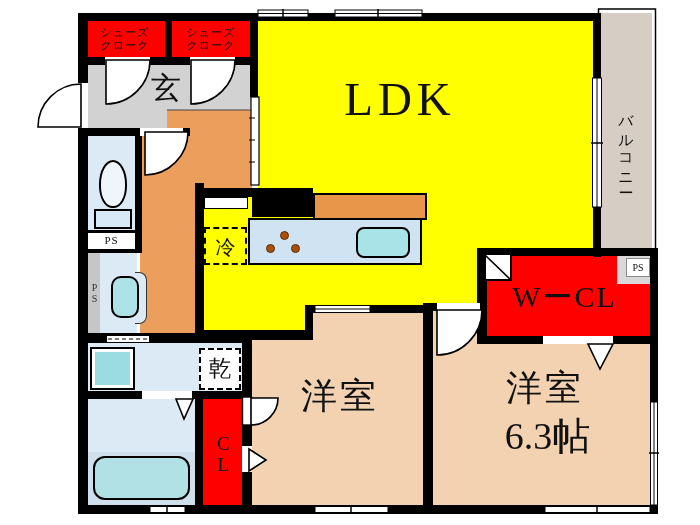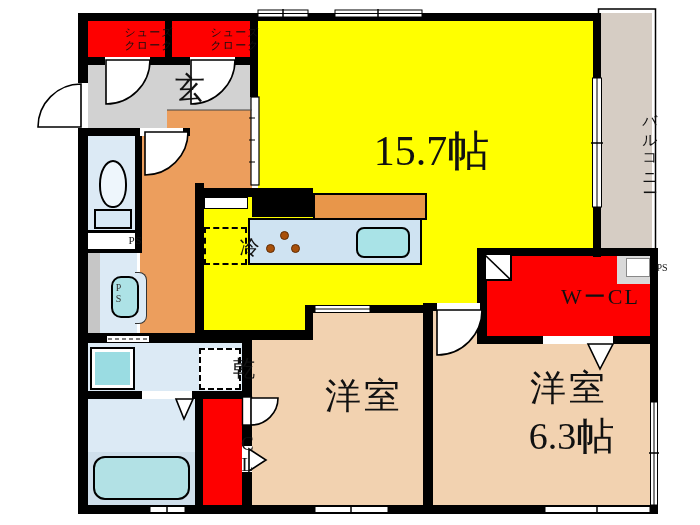--- a/index.html
+++ b/index.html
@@ -3,21 +3,21 @@
 <meta charset="utf-8">
 <style>
   html,body{margin:0;padding:0;background:#fff;}
   #plan{position:relative;width:700px;height:525px;background:#ffffff;overflow:hidden;
         font-family:"Liberation Serif","DejaVu Serif",serif;}
   .f{position:absolute;}                 
   .w{position:absolute;background:#000;} 
   .g{position:absolute;background:#fff;} 
   .x{position:absolute;box-sizing:border-box;} 
   .t{position:absolute;display:flex;align-items:center;justify-content:center;
-     color:#111;text-align:right;line-height:1.2;white-space:pre;margin-left:24px;}
+     color:#111;text-align:right;line-height:1.2;white-space:pre;}
   .vert{writing-mode:vertical-rl;text-orientation:upright;}
   svg.ov{position:absolute;left:0;top:0;pointer-events:none;}
 </style>
 </head>
 <body>
 
 <div id="plan">
 
   <div class="f" style="left:600px;top:13px;width:52px;height:237px;background:#d6cdc4;"></div>
   <div class="f" style="left:258px;top:20px;width:335px;height:228px;background:#ffff00;"></div>
@@ -166,26 +166,26 @@
     <line x1="167" y1="110" x2="252" y2="110" stroke="#444" stroke-width="1.2"></line>
   </svg>
 
   <div class="t" style="left:85px;top:22px;width:80px;height:34px;font-size:11px;letter-spacing:1px;flex-direction:column;">
     <span>シューズ</span><span>クローク</span>
   </div>
   <div class="t" style="left:172px;top:22px;width:78px;height:34px;font-size:11px;letter-spacing:1px;flex-direction:column;">
     <span>シューズ</span><span>クローク</span>
   </div>
   <div class="t" style="left:145px;top:68px;width:42px;height:40px;font-size:30px;">玄</div>
-  <div class="t" style="left:295px;top:124px;width:225px;height:54px;font-size:42px;">15.7帖</div>
+  <div class="t" style="left:295px;top:70px;width:210px;height:58px;font-size:47px;letter-spacing:5px;">LDK</div>
   <div class="t vert" style="left:612px;top:78px;width:28px;height:135px;font-size:15px;letter-spacing:3px;">バルコニー</div>
   <div class="t" style="left:204px;top:228px;width:43px;height:37px;font-size:20px;">冷</div>
   <div class="t" style="left:199px;top:349px;width:42px;height:40px;font-size:23px;">乾</div>
   <div class="t" style="left:88px;top:233px;width:47px;height:16px;font-size:11px;letter-spacing:1px;">PS</div>
   <div class="t vert" style="left:88px;top:258px;width:12px;height:70px;font-size:10px;color:#333;">PS</div>
   <div class="t" style="left:626px;top:258px;width:24px;height:19px;font-size:10px;">PS</div>
   <div class="t vert" style="left:204px;top:418px;width:37px;height:72px;font-size:19px;">CL</div>
-  <div class="t" style="left:499px;top:278px;width:155px;height:38px;font-size:22px;letter-spacing:2px;">WーCL</div>
+  <div class="t" style="left:487px;top:278px;width:155px;height:38px;font-size:30px;letter-spacing:2px;">WーCL</div>
   <div class="t" style="left:265px;top:376px;width:150px;height:42px;font-size:36px;letter-spacing:3px;">洋室</div>
   <div class="t" style="left:465px;top:368px;width:160px;height:42px;font-size:36px;letter-spacing:3px;">洋室</div>
   <div class="t" style="left:465px;top:415px;width:165px;height:44px;font-size:38px;">6.3帖</div>
 
 </div>
 
 </body></html>

